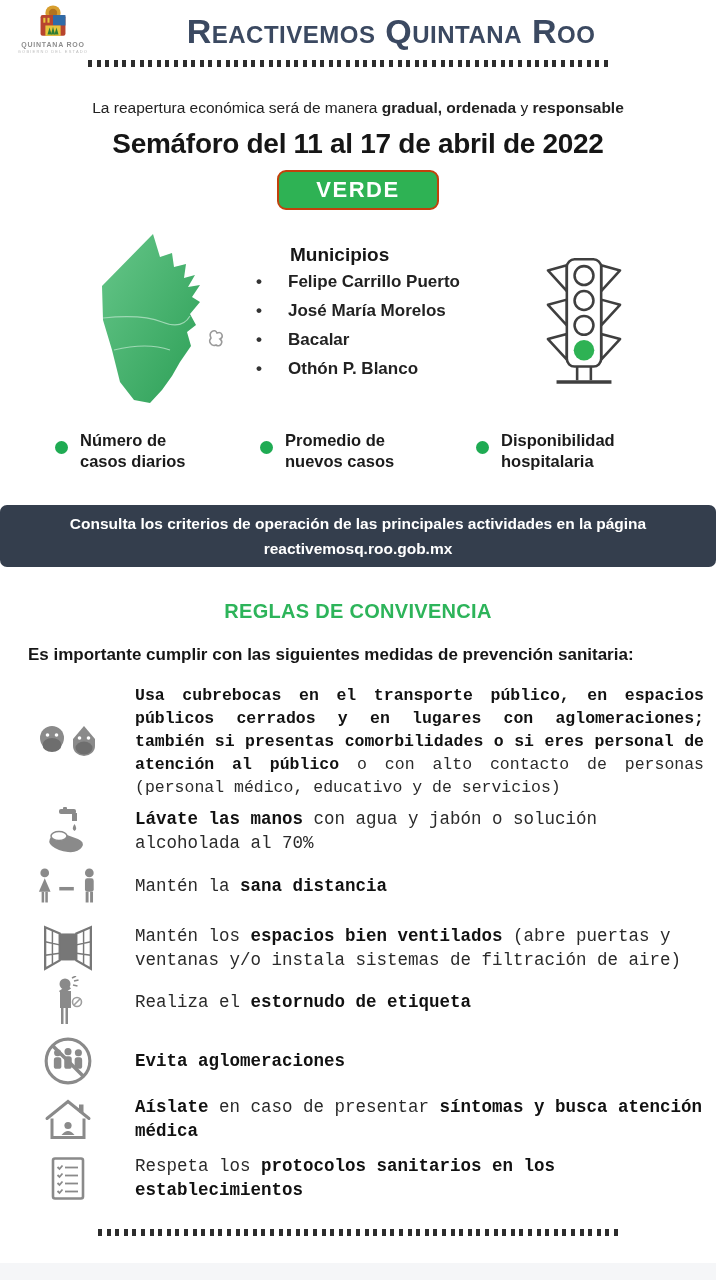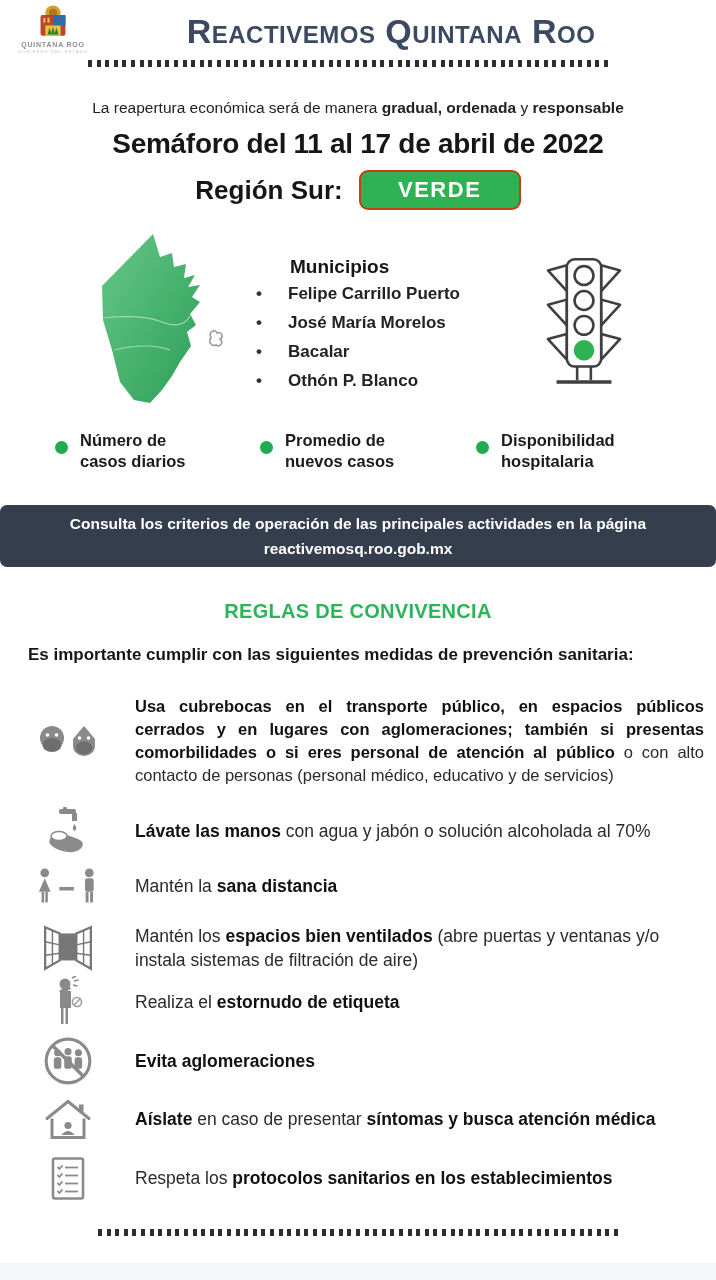--- a/index.html
+++ b/index.html
@@ -25,21 +25,21 @@
   .semaforo-title{position:absolute;left:0;right:0;top:128px;text-align:center;font-size:28px;font-weight:bold;letter-spacing:-0.3px;color:#161616;}
   .region-row{position:absolute;left:0;right:0;top:170px;display:flex;justify-content:center;align-items:center;gap:16px;}
   .region-label{font-size:26px;font-weight:bold;color:#161616;}
   .status-pill{
     width:158px;height:36px;border-radius:9px;background:#2eb254;border:2px solid #c2410c;
     display:flex;align-items:center;justify-content:center;
     color:#fff;font-weight:bold;font-size:22px;letter-spacing:1.5px;
   }
   
   .map-svg{position:absolute;left:92px;top:230px;}
-  .municipios{position:absolute;left:250px;top:256px;width:230px;}
+  .municipios{position:absolute;left:250px;top:244px;width:230px;}
   .municipios-heading{font-size:19px;font-weight:bold;margin:0 0 6px 40px;color:#161616;}
   .municipios ul{list-style:none;margin:0;padding:0;}
   .municipios li{position:relative;padding-left:38px;font-size:17px;font-weight:bold;color:#222;margin-bottom:9px;}
   .municipios li::before{content:"•";position:absolute;left:6px;top:0;font-size:17px;color:#333;}
   .traffic-svg{position:absolute;left:541px;top:255px;}
   
   .indicator{position:absolute;top:430px;display:flex;gap:12px;}
   .indicator .dot{width:13px;height:13px;border-radius:50%;background:#1fab53;margin-top:11px;flex:none;}
   .indicator .ind-label{font-size:16.5px;font-weight:bold;line-height:1.25;color:#1b1b1b;}
   .indicator-1{left:55px;}.indicator-1 .ind-label{width:118px;}
@@ -49,21 +49,21 @@
   .banner{
     position:absolute;left:0;top:505px;width:716px;height:62px;background:#343e4d;
     display:flex;flex-direction:column;justify-content:center;align-items:center;
     color:#fff;font-weight:bold;font-size:15.5px;line-height:25px;text-align:center;border-radius:7px;
   }
   
   .rules-heading{position:absolute;left:0;right:0;top:600px;text-align:center;font-size:20px;font-weight:bold;letter-spacing:.3px;color:#2db45a;}
   .rules-intro{position:absolute;left:28px;top:645px;font-size:17px;font-weight:bold;color:#161616;}
   .rule{position:absolute;left:0;width:716px;display:flex;align-items:center;}
   .rule .icon-box{width:135px;flex:none;display:flex;justify-content:center;align-items:center;}
-  .rule .rule-text{flex:1;padding-right:12px;font-size:17.5px;line-height:1.38;color:#2a2a2a;}
+  .rule .rule-text{flex:1;padding-right:12px;font-size:17.5px;line-height:1.38;color:#2a2a2a;font-family:Liberation Mono, monospace;}
   .rule .rule-text b{color:#111;}
   .rule-1{top:690px;height:102px;}
   .rule-1 .rule-text{font-size:16.5px;line-height:23px;text-align:justify;}
   .rule-2{top:806px;height:50px;}
   .rule-3{top:862px;height:48px;align-items:center;}
   .rule-4{top:917px;height:62px;}
   .rule-5{top:977px;height:50px;}
   .rule-6{top:1036px;height:50px;}
   .rule-7{top:1094px;height:50px;}
   .rule-8{top:1152px;height:52px;}
@@ -92,21 +92,20 @@
   </div>
 
   <div class="main-title">Reactivemos Quintana Roo</div>
   <div class="dots dots-top"></div>
 
   <div class="reopen-line"><span>La reapertura económica será de manera </span><b>gradual, ordenada</b><span> y </span><b>responsable</b></div>
 
   <div class="semaforo-title">Semáforo del 11 al 17 de abril de 2022</div>
 
   <div class="region-row">
-    <span class="region-label">Región Sur:</span>
     <span class="status-pill">VERDE</span>
   </div>
 
   <svg class="map-svg" width="134" height="178" viewBox="0 0 134 178">
     <defs>
       <linearGradient id="mapGrad" x1="0" y1="0" x2="1" y2="1">
         <stop offset="0" stop-color="#66c689"></stop>
         <stop offset="1" stop-color="#2c9f56"></stop>
       </linearGradient>
     </defs>

